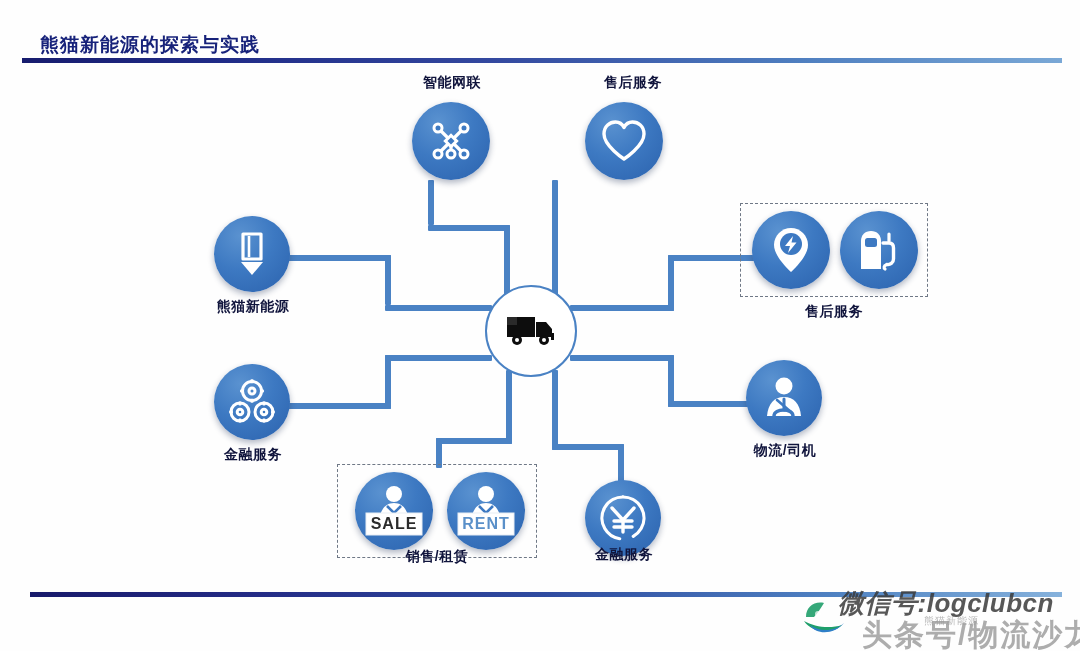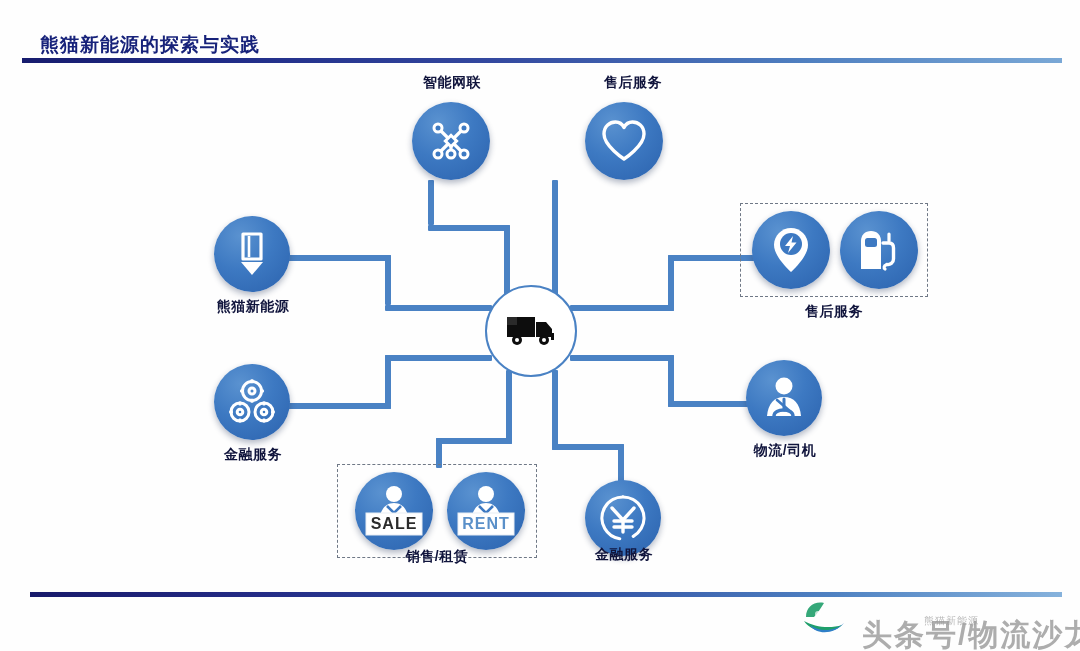--- a/index.html
+++ b/index.html
@@ -299,16 +299,17 @@
   </div>
 
   <div class="wm-logo" style="left:800px; top:595px;">
     <svg width="56" height="48" viewBox="0 0 56 48">
       <path d="M6 22 C6 12 14 6 24 8 C20 14 18 18 14 22 Z" fill="#1f9f6a" opacity=".9"></path>
       <path d="M4 26 C12 38 32 40 42 30 C30 34 14 32 4 26 Z" fill="#1f9f6a"></path>
       <path d="M10 30 C20 38 36 36 44 28 C34 40 16 40 10 30 Z" fill="#2f7fc8"></path>
       <circle cx="18" cy="19" r="3" fill="#ffffff" opacity=".7"></circle>
     </svg>
   </div>
+  <div class="wm wm-line1" style="left:838px; top:586px;">微信号:logclubcn</div>
   <div class="wm wm-line2" style="left:862px; top:615px;">头条号/物流沙龙</div>
   <div class="wm-tiny" style="left:876px; top:614px;">熊猫新能源</div>
 
 </div>
 
 </body></html>

